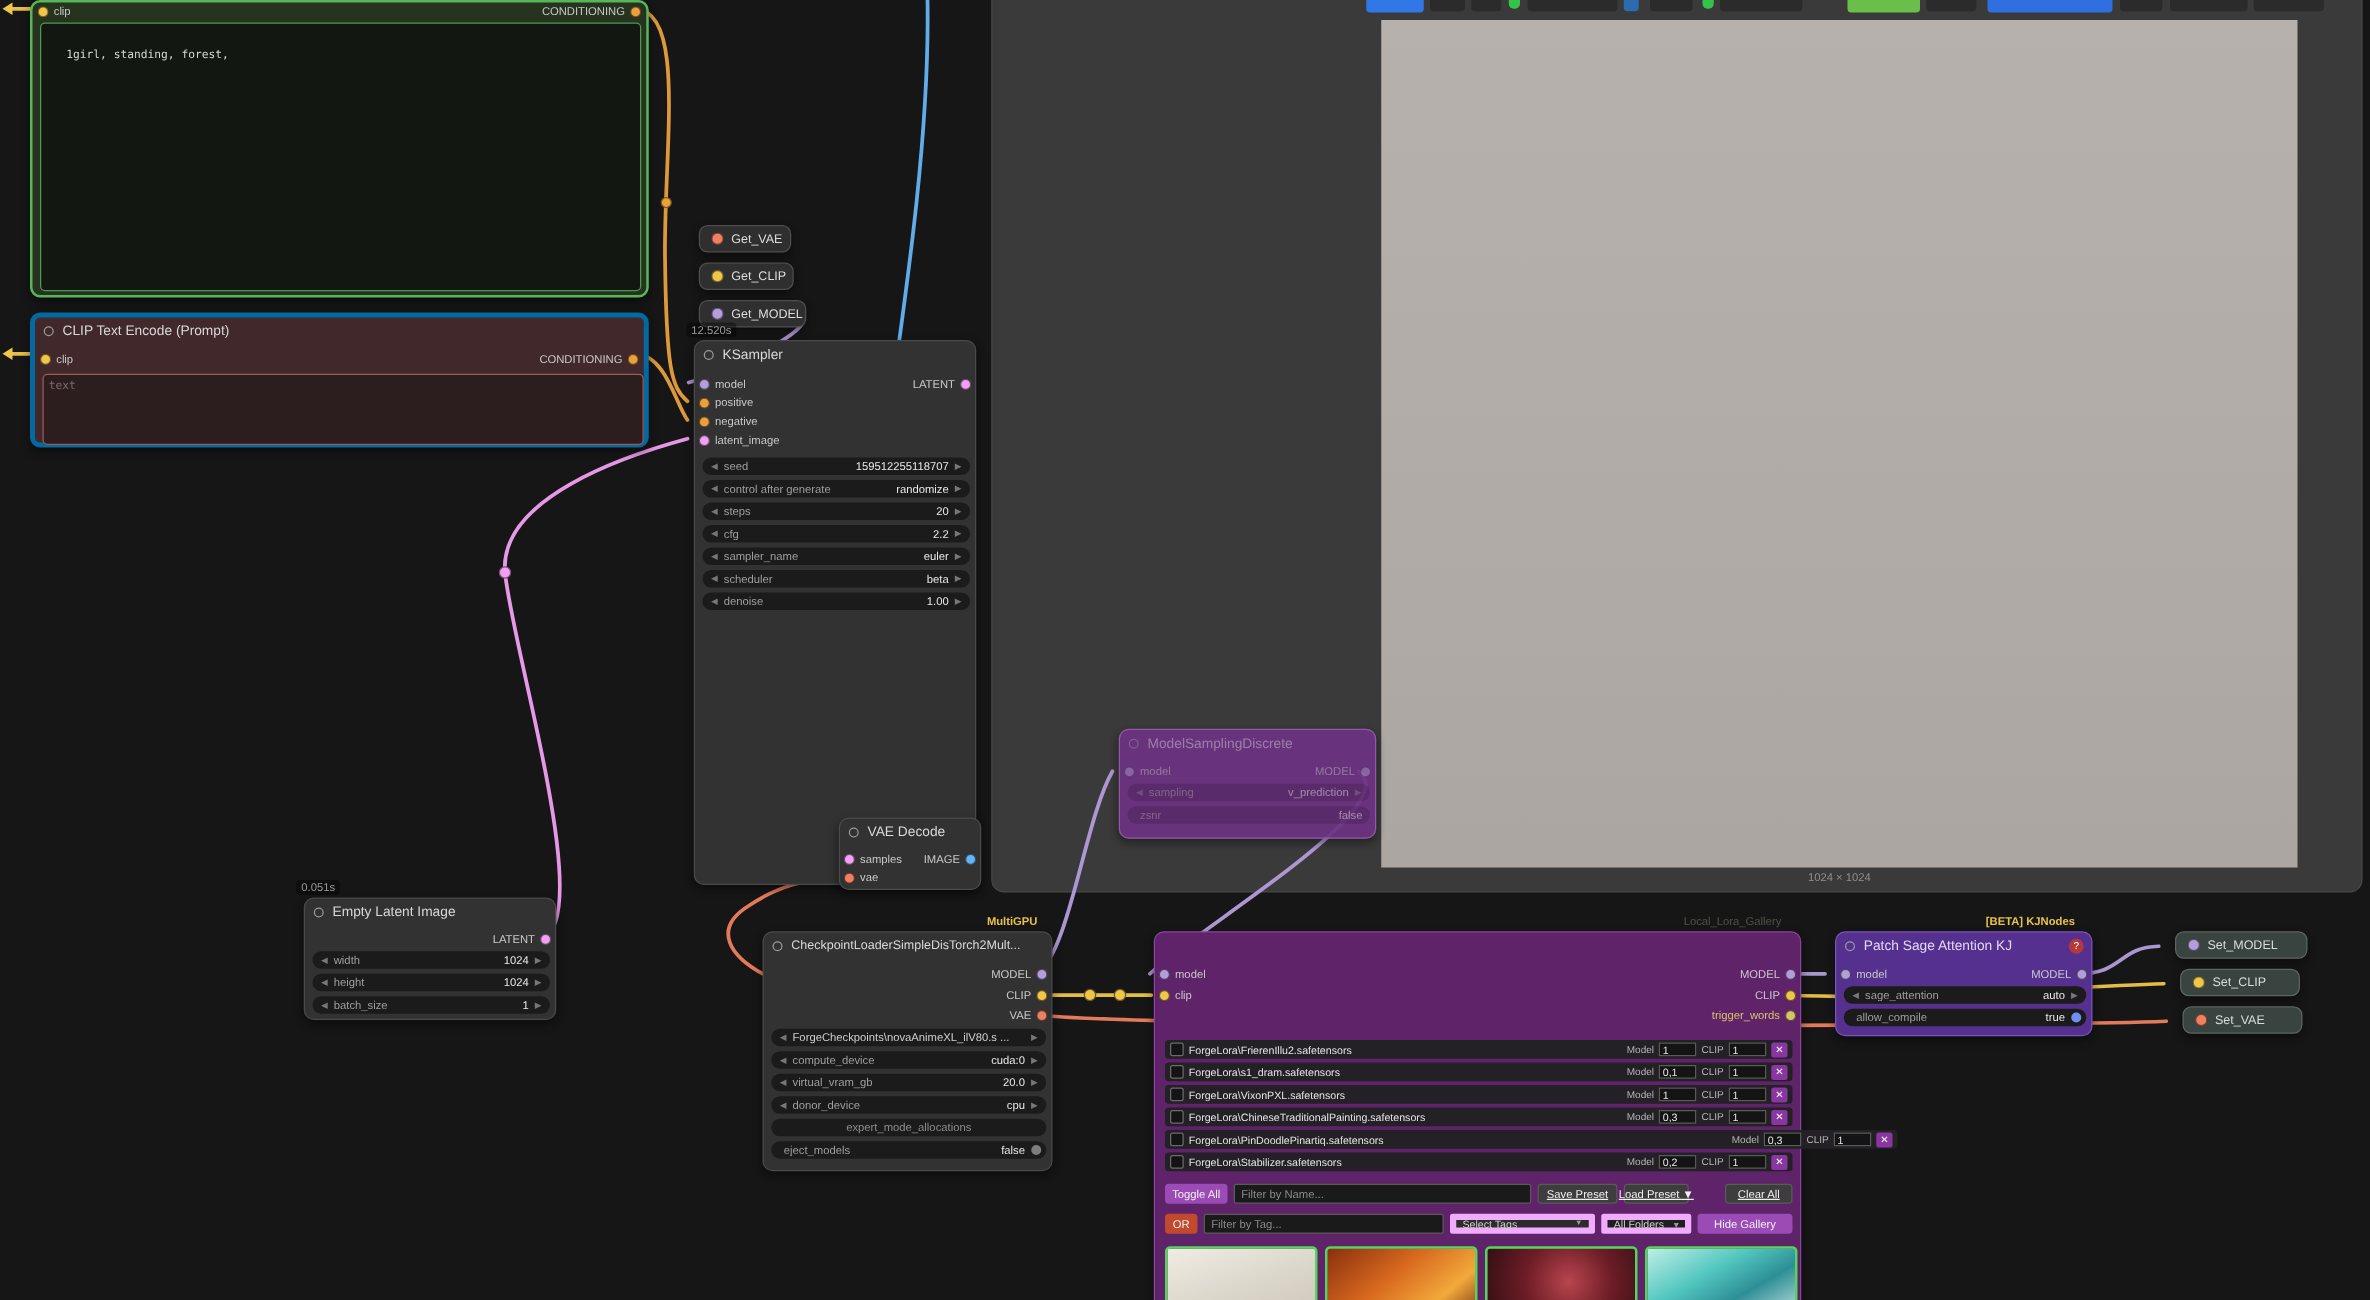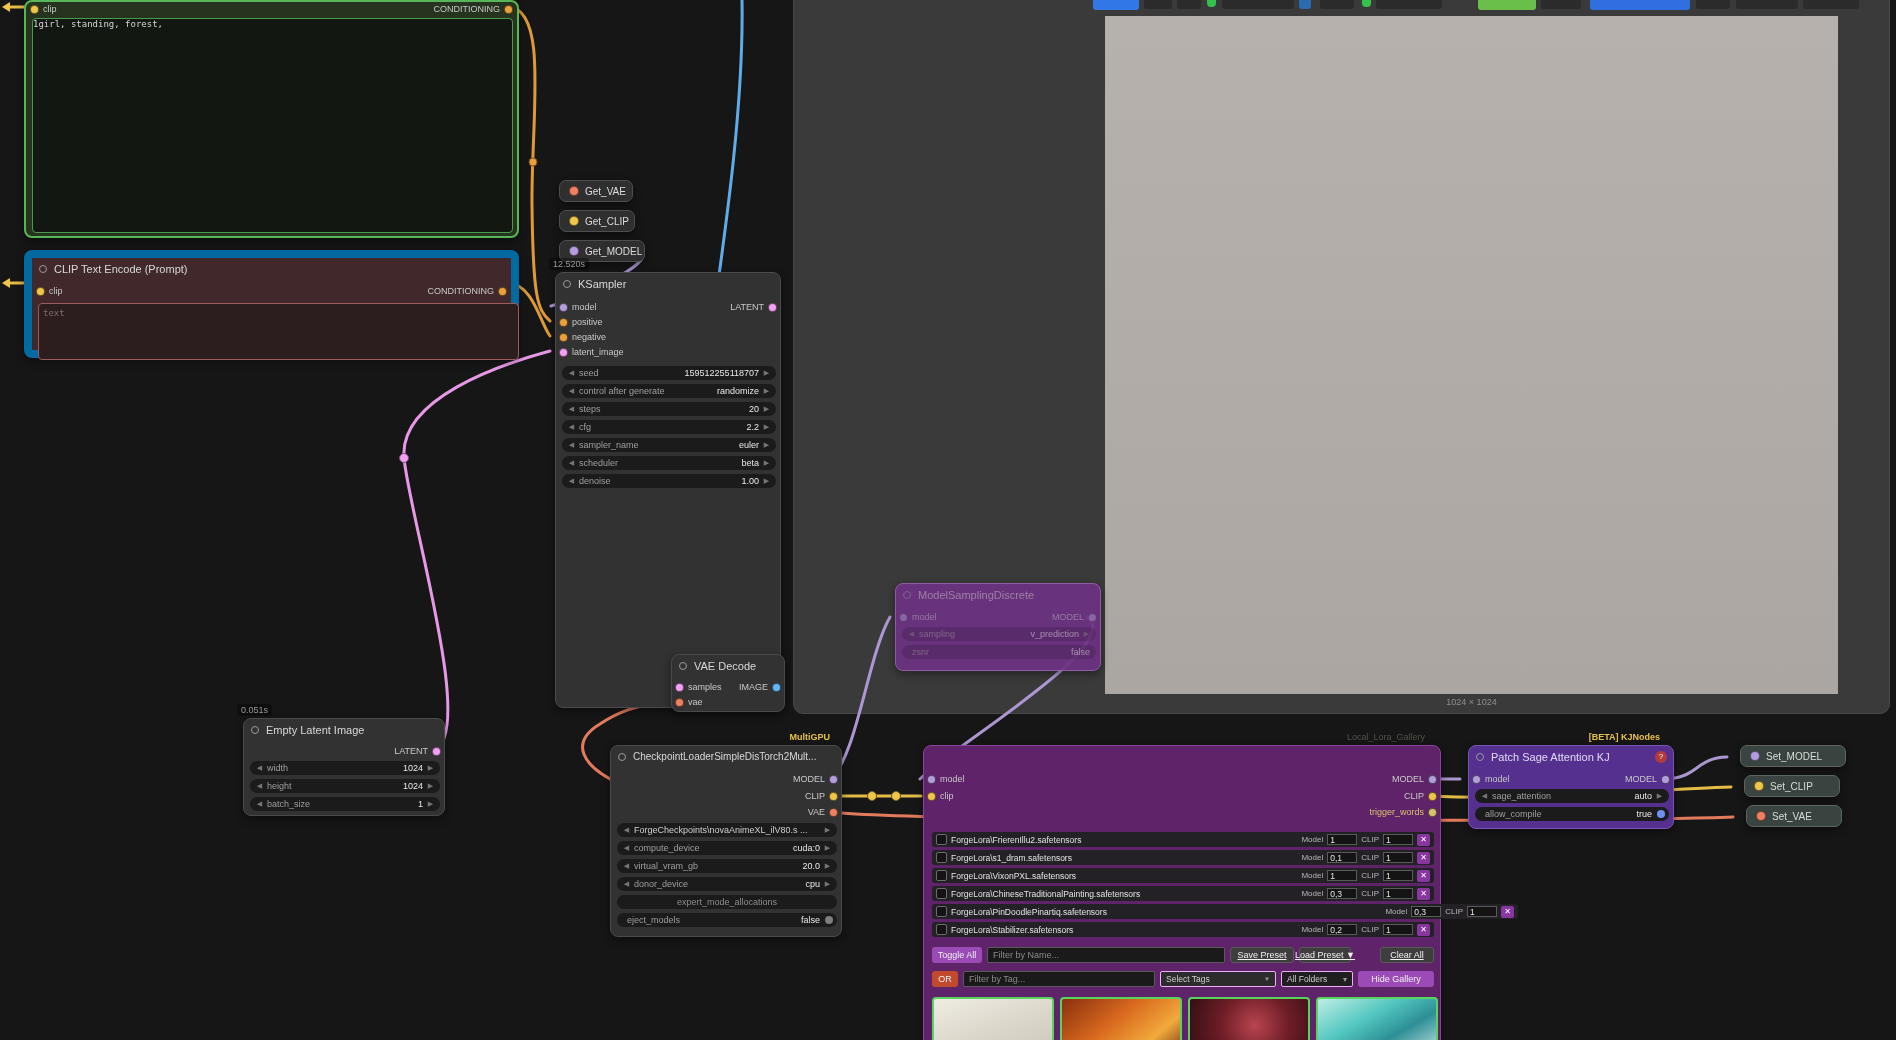--- a/index.html
+++ b/index.html
@@ -19,22 +19,22 @@
   .widget .val{flex:none;color:#e8e8e8;padding:0 2px;white-space:nowrap;}
   .widget.combo .lbl{color:#cfcfcf;}
   .widget.center{justify-content:center;color:#8d8d8d;}
   .timebadge{position:absolute;font-size:9px;color:#9a9a9a;background:rgba(0,0,0,.35);padding:1px 4px;border-radius:3px;z-index:2;}
   .nodelabel{position:absolute;font-size:9px;font-weight:bold;color:#e7c24a;z-index:2;text-align:right;}
   .ghostlabel{position:absolute;font-size:9px;color:rgba(190,190,170,.35);z-index:2;}
 
   
   .green-node{background:#25331f;border:2px solid #58b658;}
   .green-node textarea{position:absolute;background:#121712;border:1px solid #4c9a4c;border-radius:4px;color:#d6d6d6;
-    font-family:"DejaVu Sans Mono",monospace;font-size:9px;padding:0;resize:none;box-sizing:border-box;}
-  .red-node{background:#41282a;border:8px solid #0369a1;}
+    font-family:"DejaVu Sans Mono",monospace;font-size:9px;padding:20px;resize:none;box-sizing:border-box;}
+  .red-node{background:#41282a;border:4px solid #0369a1;}
   .red-node textarea{position:absolute;background:#2c1d1e;border:1px solid #9a5c5c;border-radius:4px;color:#d6d6d6;
     font-family:"DejaVu Sans Mono",monospace;font-size:9px;padding:4px;resize:none;box-sizing:border-box;}
   .red-node textarea::placeholder{color:#7d6a6a;}
 
   
   .mini{height:22px;border-radius:7px;font-size:10px;color:#ddd;display:flex;align-items:center;gap:6px;padding:0 9px;box-sizing:border-box;}
   .mini .mdot{width:8px;height:8px;border-radius:50%;flex:none;border:1px solid rgba(0,0,0,.5);}
   .getnode{background:#2f2f2f;border:1px solid #4e4e4e;}
   .setnode{background:#39433f;border:1px solid #5a665f;color:#d7ded9;}
 
@@ -59,21 +59,21 @@
   .xbtn{width:13px;height:12px;background:#8a36a0;border-radius:2px;color:#fff;font-size:8px;line-height:12px;
     text-align:center;flex:none;}
   .btn{position:absolute;height:16px;border-radius:3px;font-size:9px;color:#f0f0f0;display:flex;align-items:center;
     justify-content:center;box-sizing:border-box;white-space:nowrap;}
   .btn-purple{background:#9b4bb5;}
   .btn-dark{background:#3d3d3d;border:1px solid #5a5a5a;text-decoration:underline;}
   .btn-red{background:#c14a2e;}
   .text-input{position:absolute;height:16px;background:#1a1a1a;border:1px solid #5a5a5a;color:#bdbdbd;font-size:9px;
     padding:0 5px;box-sizing:border-box;border-radius:2px;font-family:"Liberation Sans",sans-serif;}
   .text-input::placeholder{color:#8a8a8a;}
-  .selectbox{position:absolute;height:16px;background:#2c2c2c;border:1px solid #f0abfc;border-radius:2px;color:#cfcfcf;
+  .selectbox{position:absolute;height:16px;background:#2c2c2c;border:5px solid #f0abfc;border-radius:2px;color:#cfcfcf;
     font-size:8.5px;display:flex;align-items:center;justify-content:space-between;padding:0 5px;box-sizing:border-box;}
   .thumb{position:absolute;width:122px;height:70px;border:2px solid #57d45c;border-radius:4px;box-sizing:border-box;}
 
   
   .toggle-blue{width:8px;height:8px;border-radius:50%;background:#6f8ff7;flex:none;margin-left:3px;}
   .toggle-gray{width:8px;height:8px;border-radius:50%;background:#7d7d7d;flex:none;margin-left:3px;}
 
   
   #preview-panel{position:absolute;left:793px;top:-10px;width:1095px;height:722px;background:#3a3a3a;
     border:1px solid #484848;border-radius:10px;z-index:0;}

